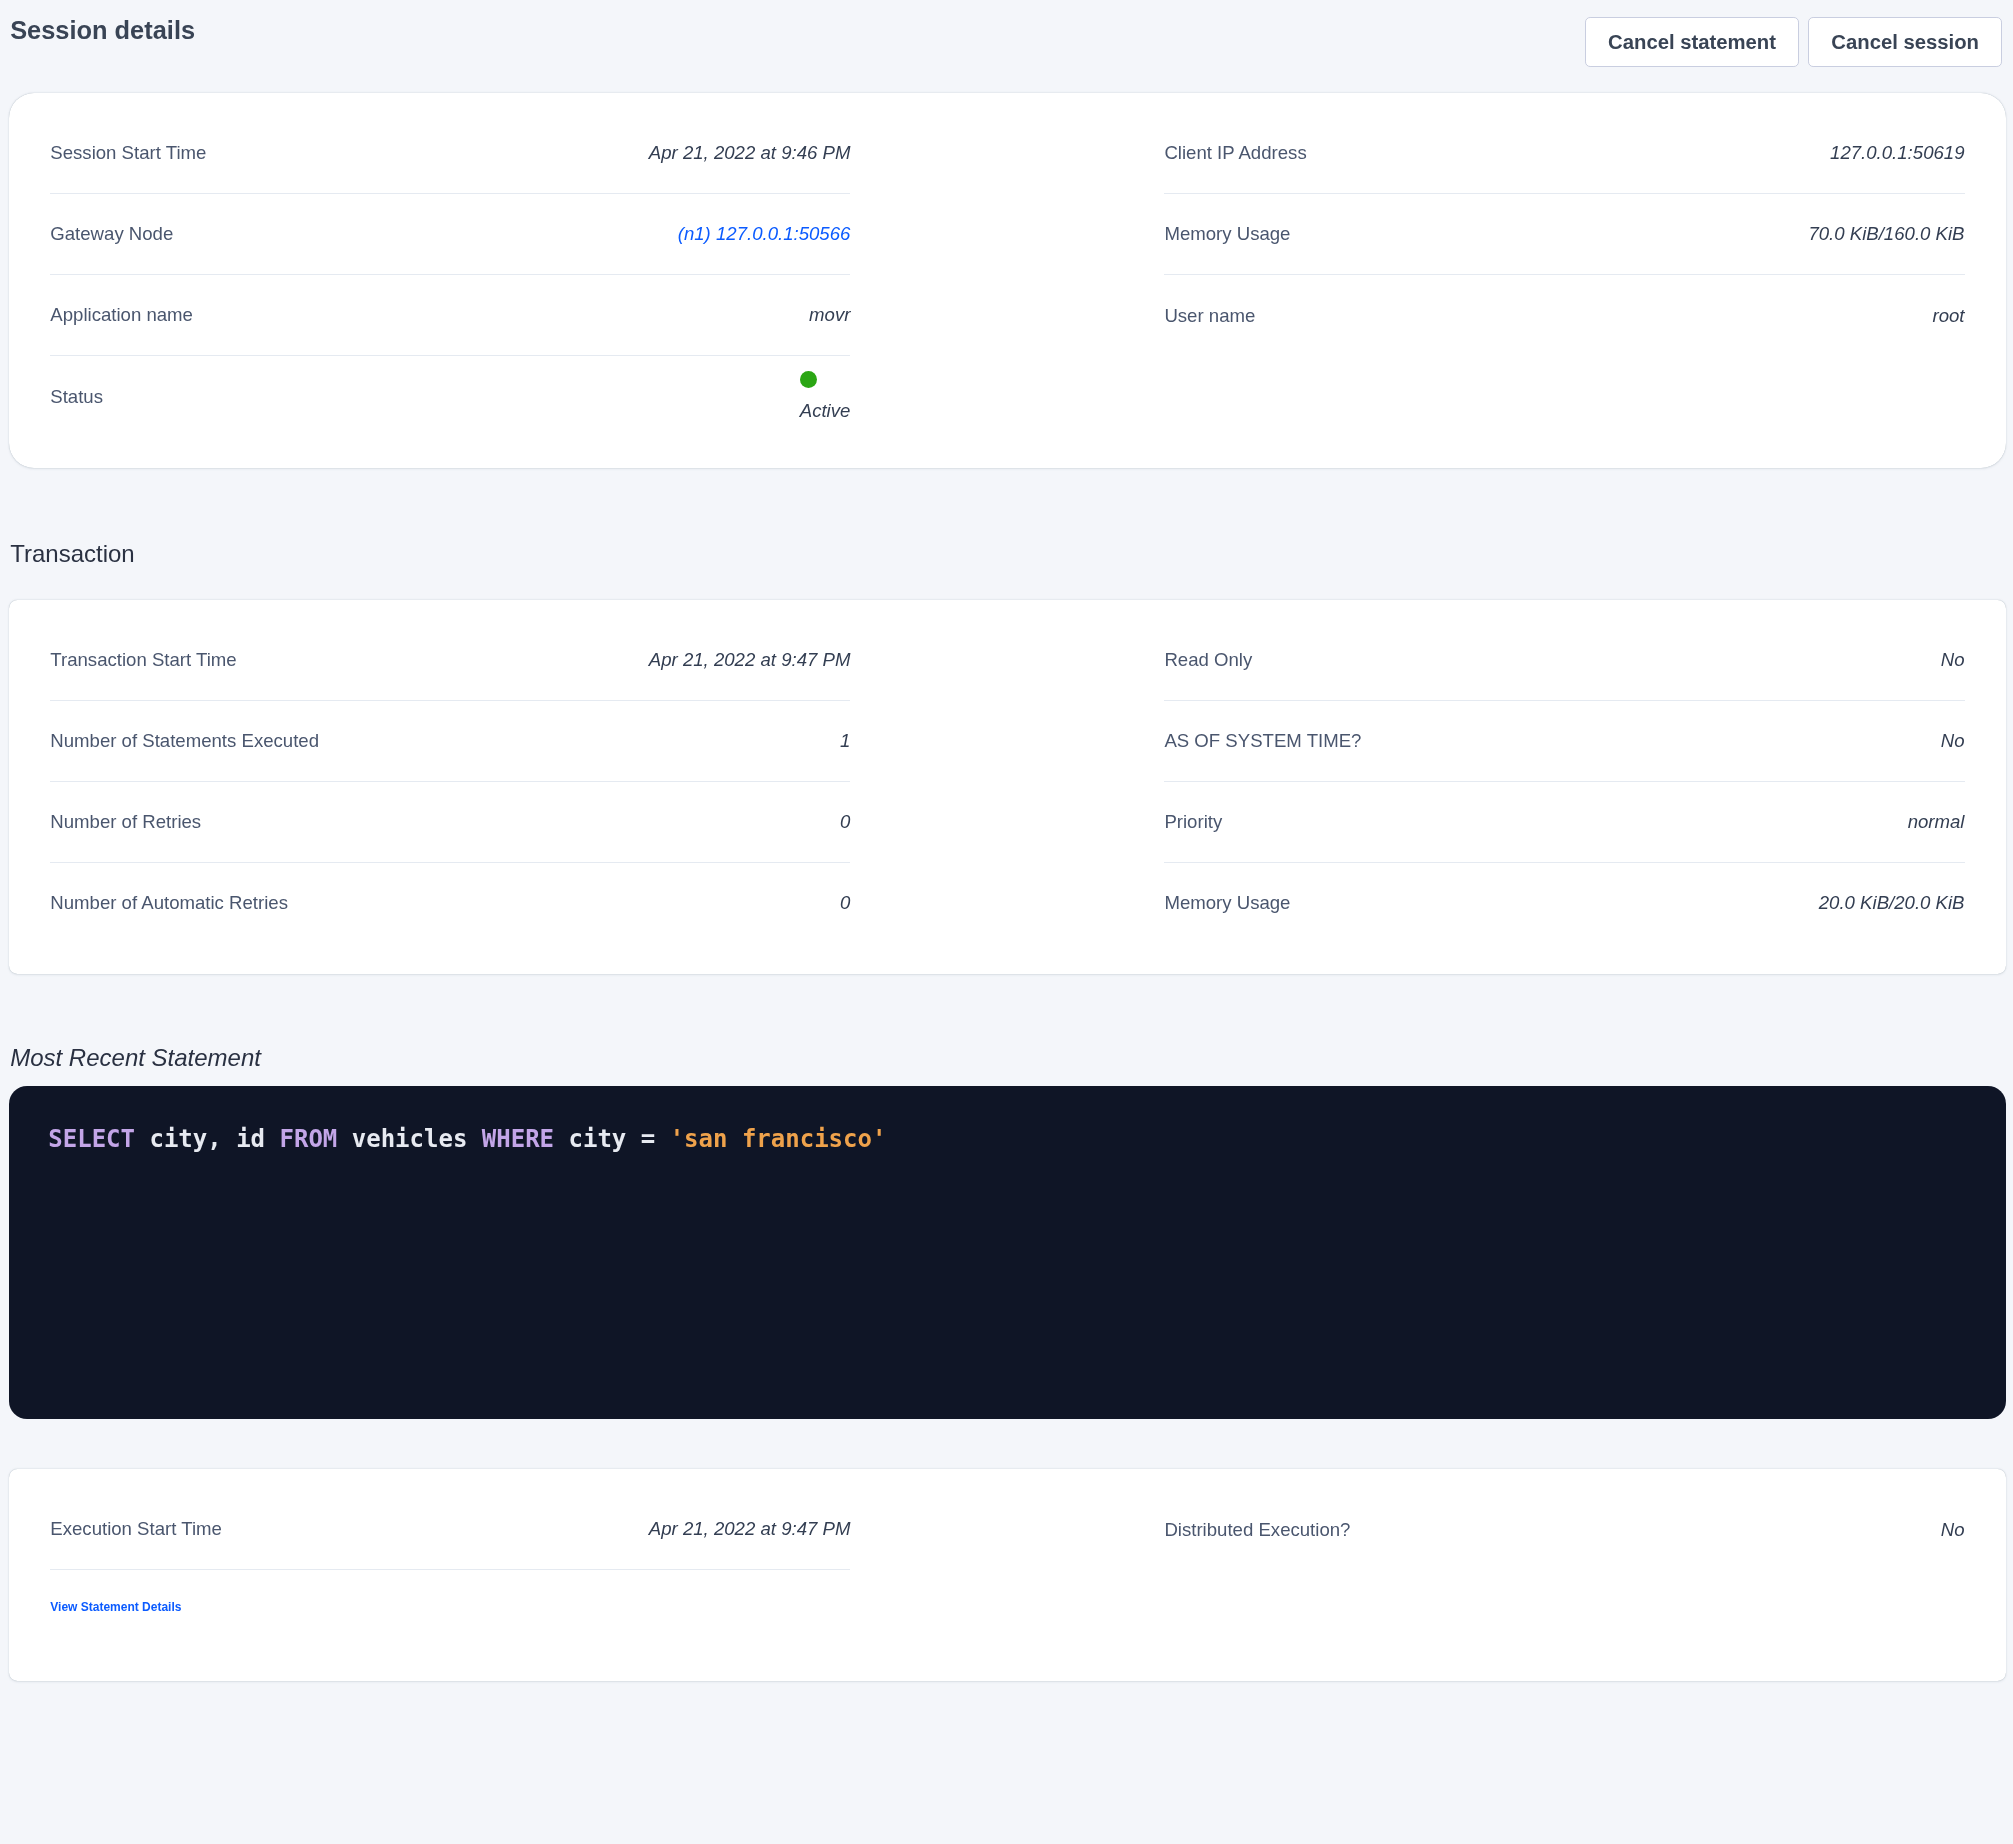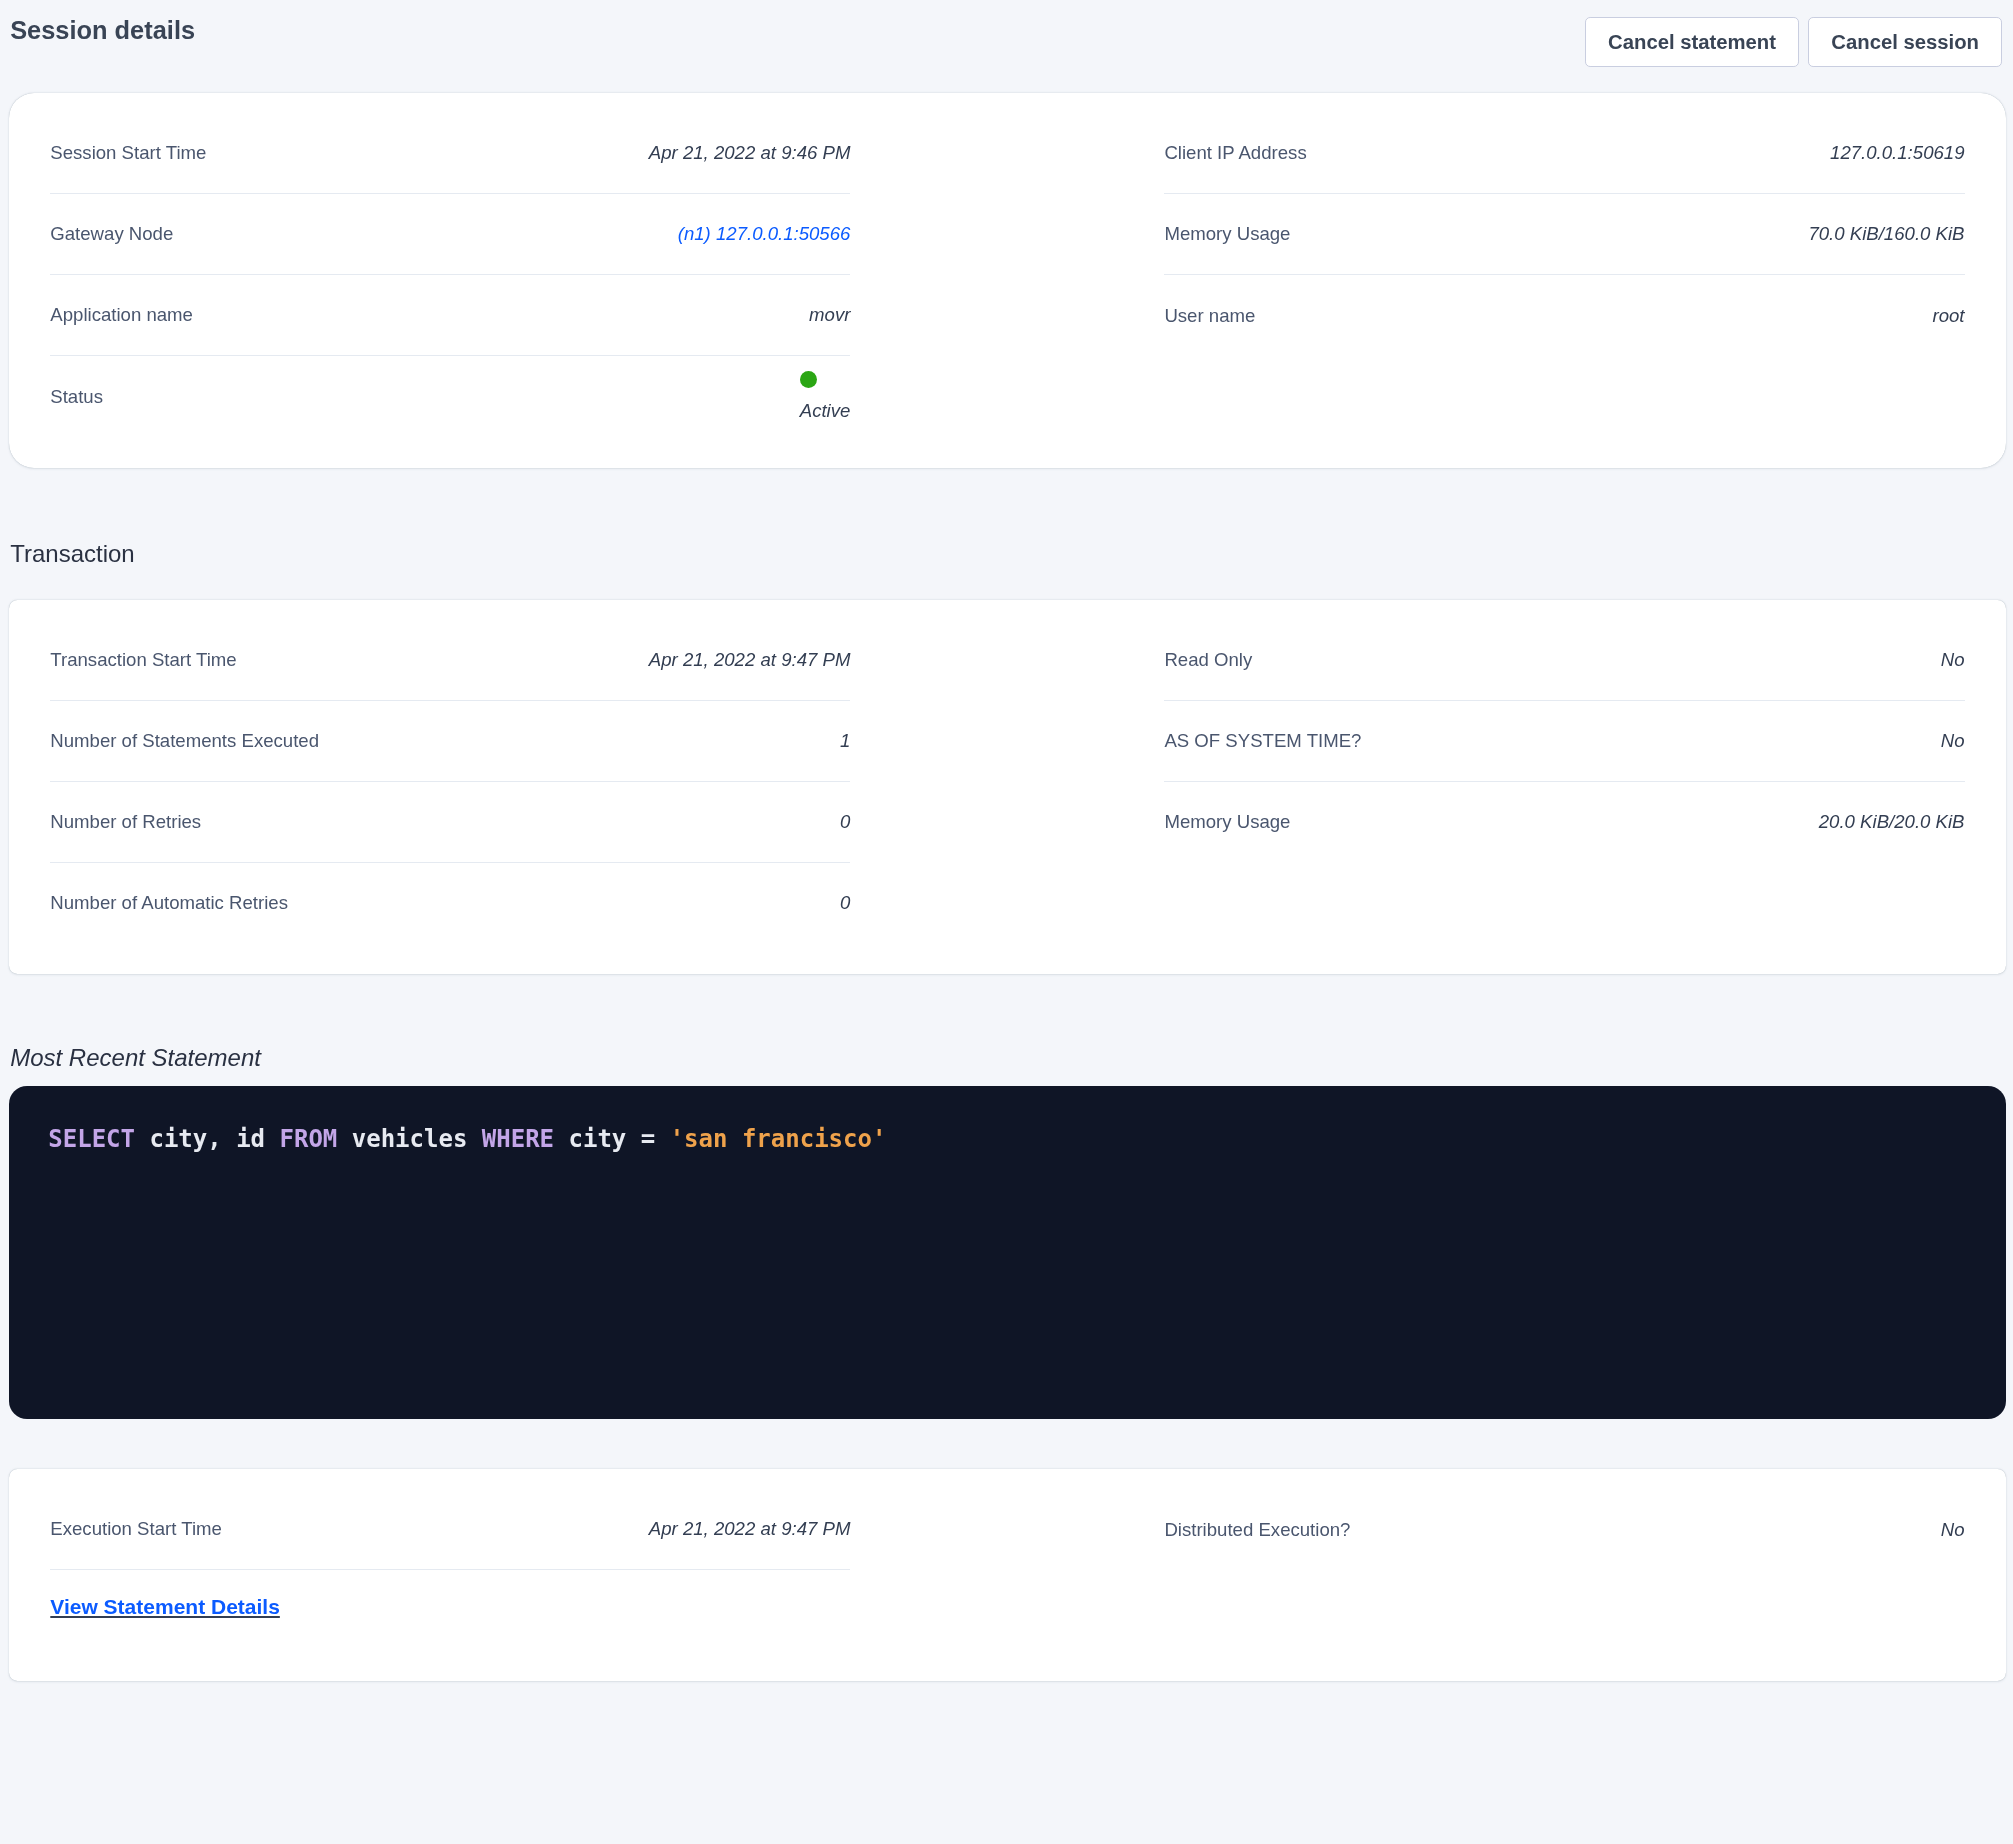--- a/index.html
+++ b/index.html
@@ -98,22 +98,21 @@
   }
   .tok-keyword{color:var(--code-keyword);}
   .tok-string{color:var(--code-string);}
   .tok-operator{color:var(--code-plain);}
   .tok-plain{color:var(--code-plain);}
   
   .card.exec{margin-top:50px;padding-bottom:38px;}
   .link-row{
     display:flex;align-items:center;
     height:73px;
-    font-size:21px;
-    text-decoration:underline;
+    font-size:12px;
   }
   a.stmt-link{color:var(--link);font-weight:bold;text-decoration:none;}
 </style>
 </head>
 <body>
 
 <div class="page-header">
   <h1 class="page-title">Session details</h1>
   <div class="header-actions">
     <button class="btn">Cancel statement</button>
@@ -185,20 +184,24 @@
     </div>
     <div>
       <div class="kv-row">
         <span class="kv-label">Read Only</span>
         <span class="kv-value">No</span>
       </div>
       <div class="kv-row">
         <span class="kv-label">AS OF SYSTEM TIME?</span>
         <span class="kv-value">No</span>
       </div>
+      <div class="kv-row">
+        <span class="kv-label">Priority</span>
+        <span class="kv-value">normal</span>
+      </div>
       <div class="kv-row no-border">
         <span class="kv-label">Memory Usage</span>
         <span class="kv-value">20.0 KiB/20.0 KiB</span>
       </div>
     </div>
   </div>
 </div>
 
 <h2 class="section-heading statement">Most Recent Statement</h2>
 

